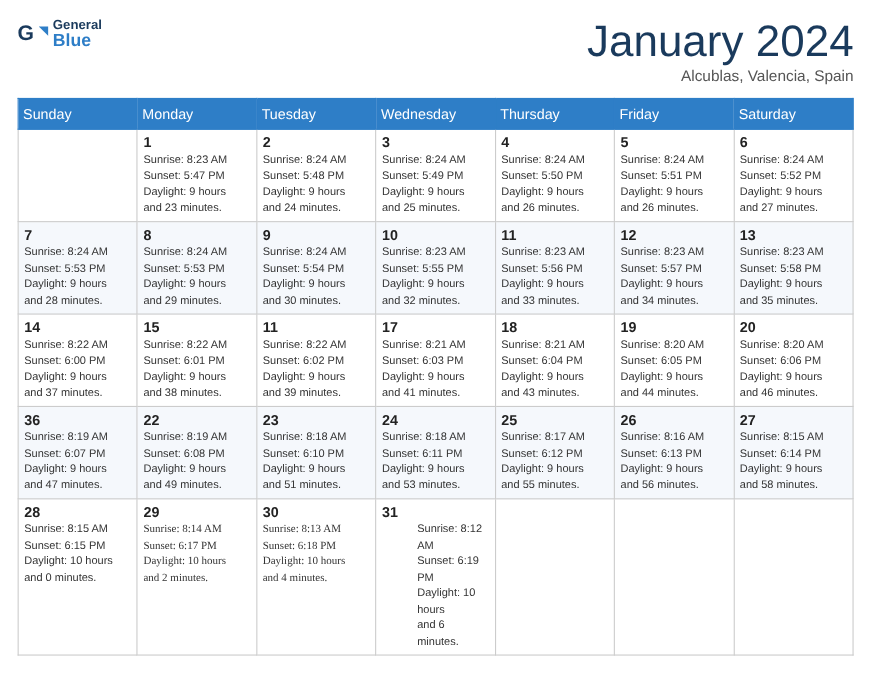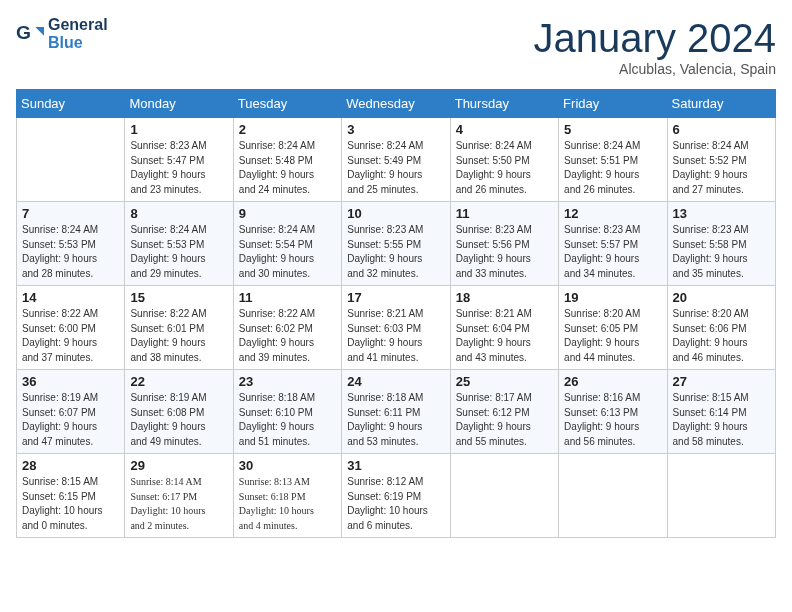--- a/index.html
+++ b/index.html
@@ -81,21 +81,21 @@
 </head>
 <body>
 
 <div class="header">
   <div class="logo">
     <svg class="logo-icon" viewBox="0 0 32 32">
       <text x="0" y="22" font-size="22" font-weight="bold" fill="#1a3a5c">G</text>
       <polygon points="22,8 32,8 32,18" fill="#2e7ec7"></polygon>
     </svg>
     <div>
-      <div style="font-size:16px;font-weight:bold;color:#1a3a5c;line-height:1.1;">
+      <div style="font-size:12px;font-weight:bold;color:#1a3a5c;line-height:1.1;">
         <span style="color:#1a3a5c;">General</span>
       </div>
       <div style="font-size:16px;font-weight:bold;color:#2e7ec7;line-height:1.1;">Blue</div>
     </div>
   </div>
   <div class="title-area">
     <div class="month-title">January 2024</div>
     <div class="location">Alcublas, Valencia, Spain</div>
   </div>
 </div>
@@ -328,21 +328,21 @@
         </td>
         <td>
           <div class="day-num">30</div>
           <div class="day-info" style="white-space: pre-line; font-family: Liberation Serif, serif;">Sunrise: 8:13 AM
 Sunset: 6:18 PM
 Daylight: 10 hours
 and 4 minutes.</div>
         </td>
         <td>
           <div class="day-num">31</div>
-          <div class="day-info" style="white-space: pre-line;">Sunrise: 8:12 AM
+          <div class="day-info" style="white-space: pre-line; margin-left: 32px;">Sunrise: 8:12 AM
 Sunset: 6:19 PM
 Daylight: 10 hours
 and 6 minutes.</div>
         </td>
         <td class="empty"></td>
         <td class="empty"></td>
         <td class="empty"></td>
       </tr>
     </tbody>
 </table>

